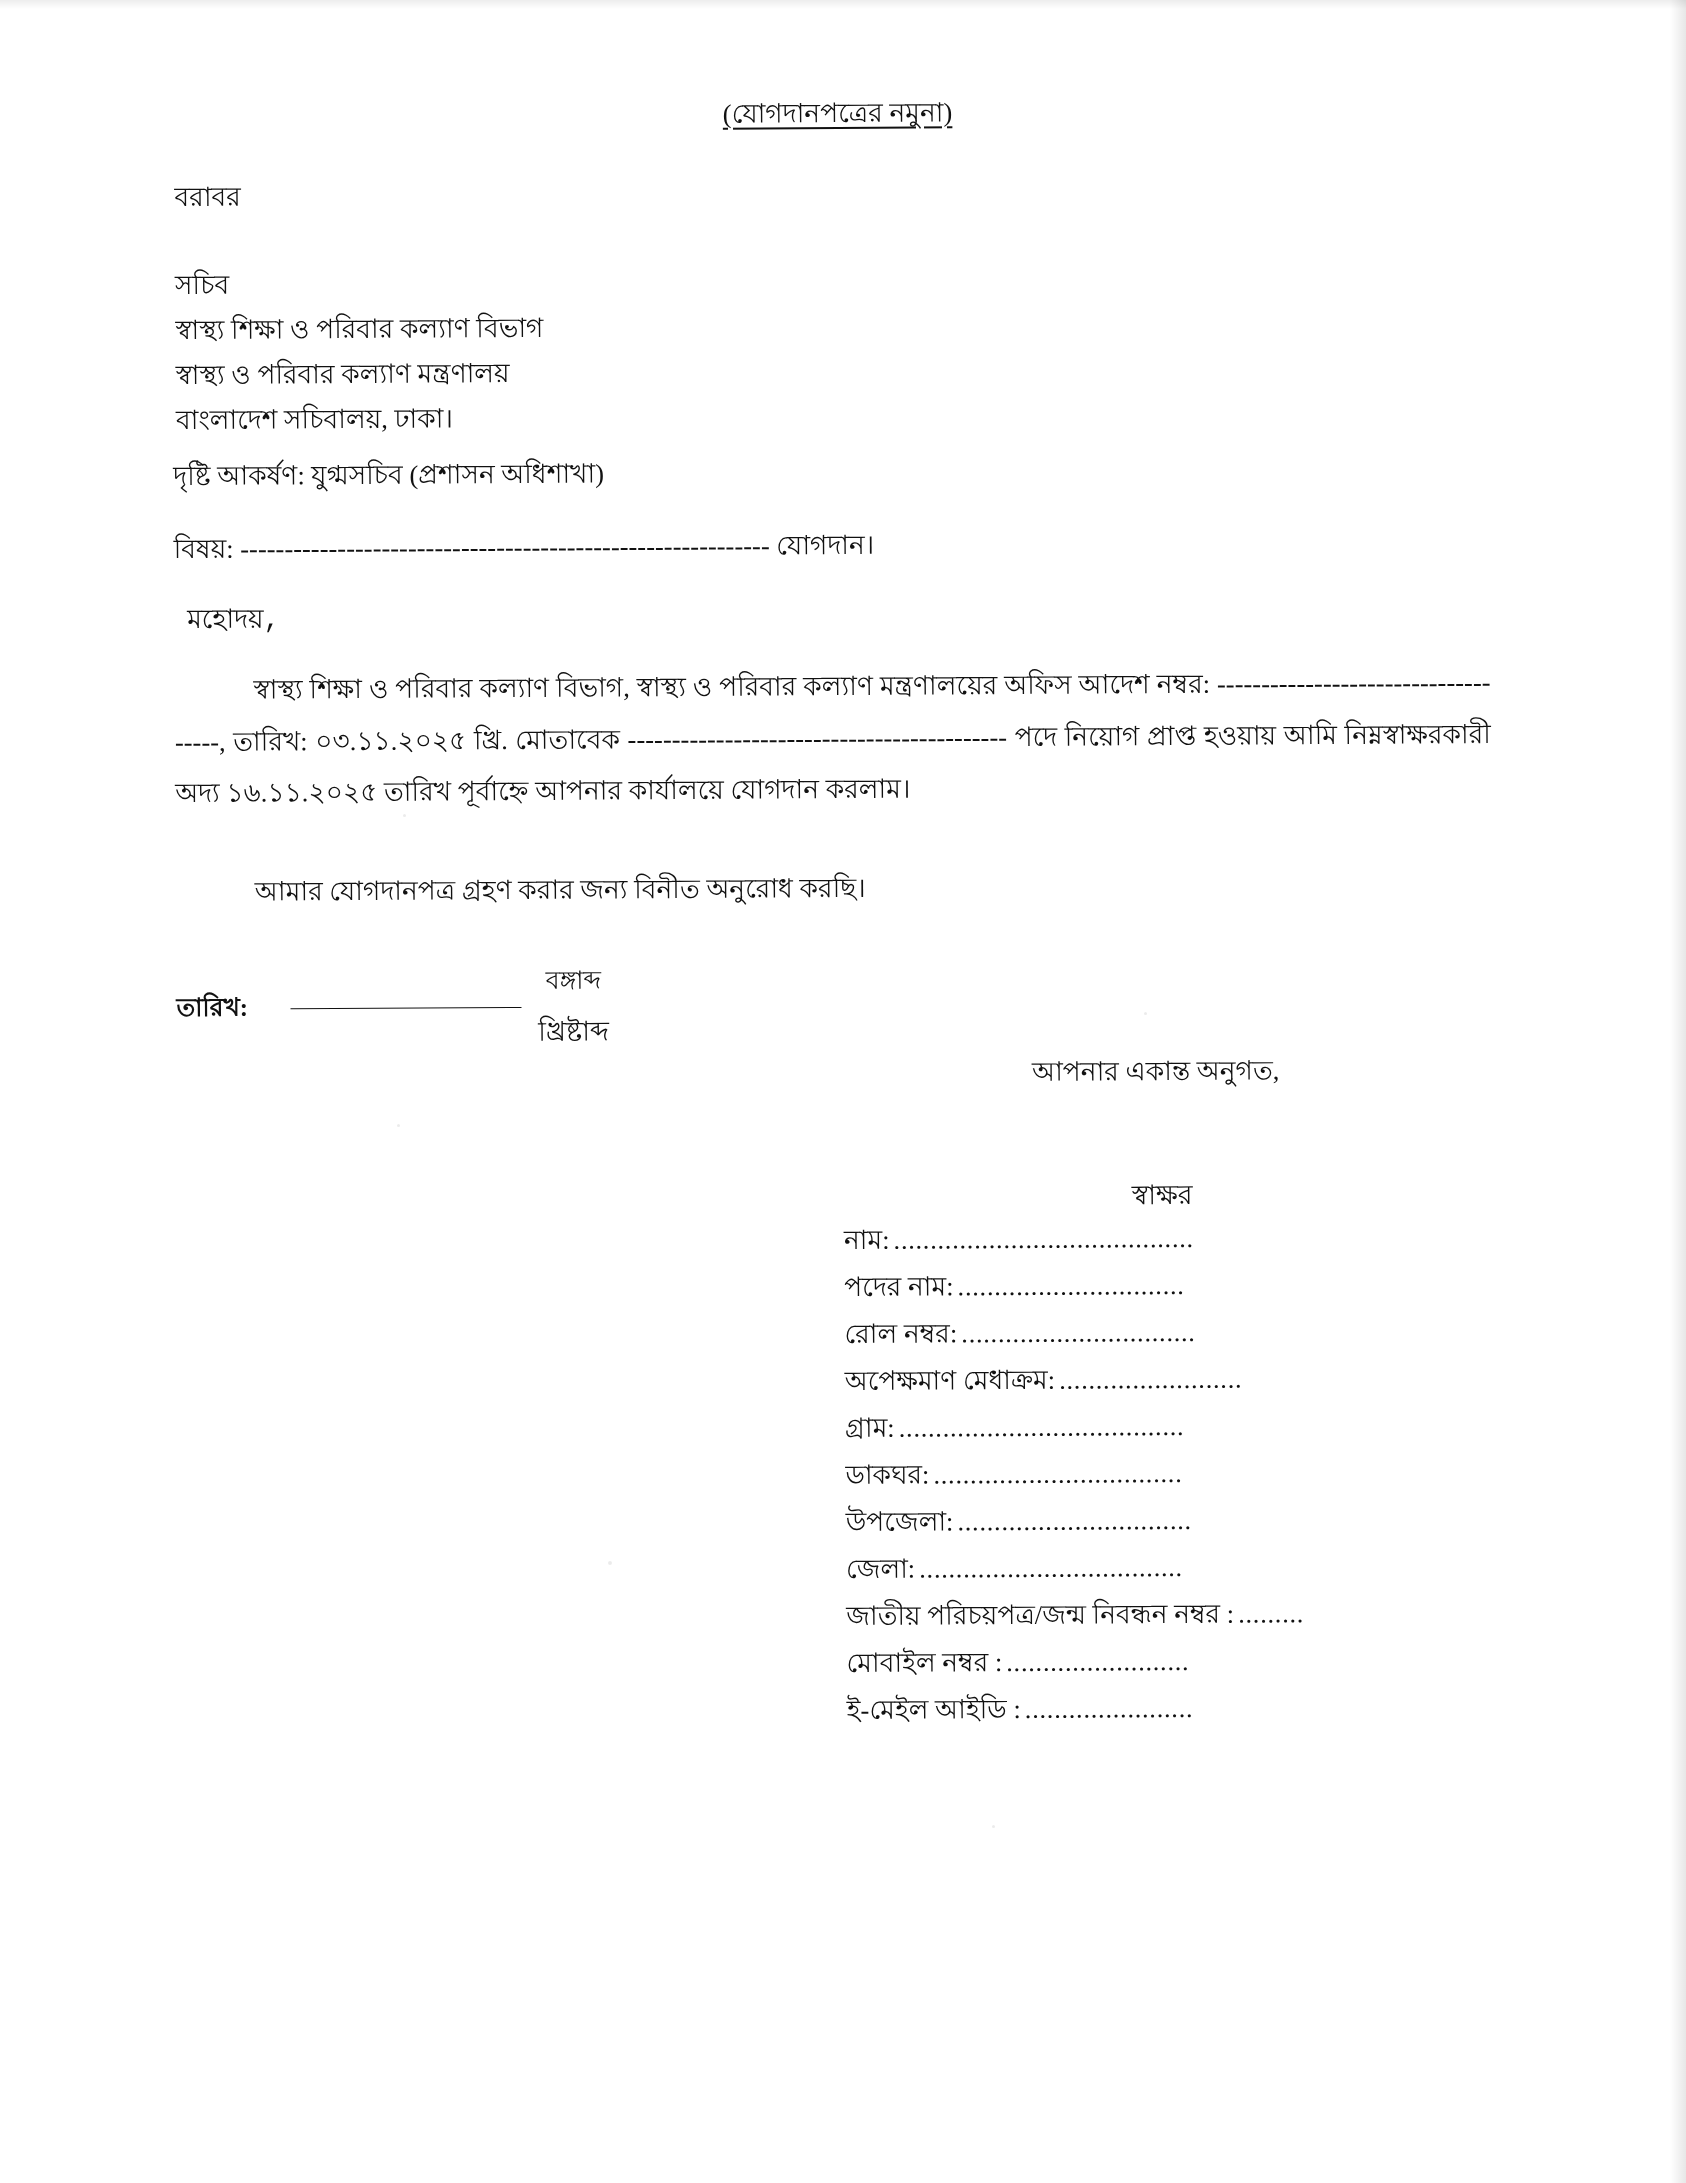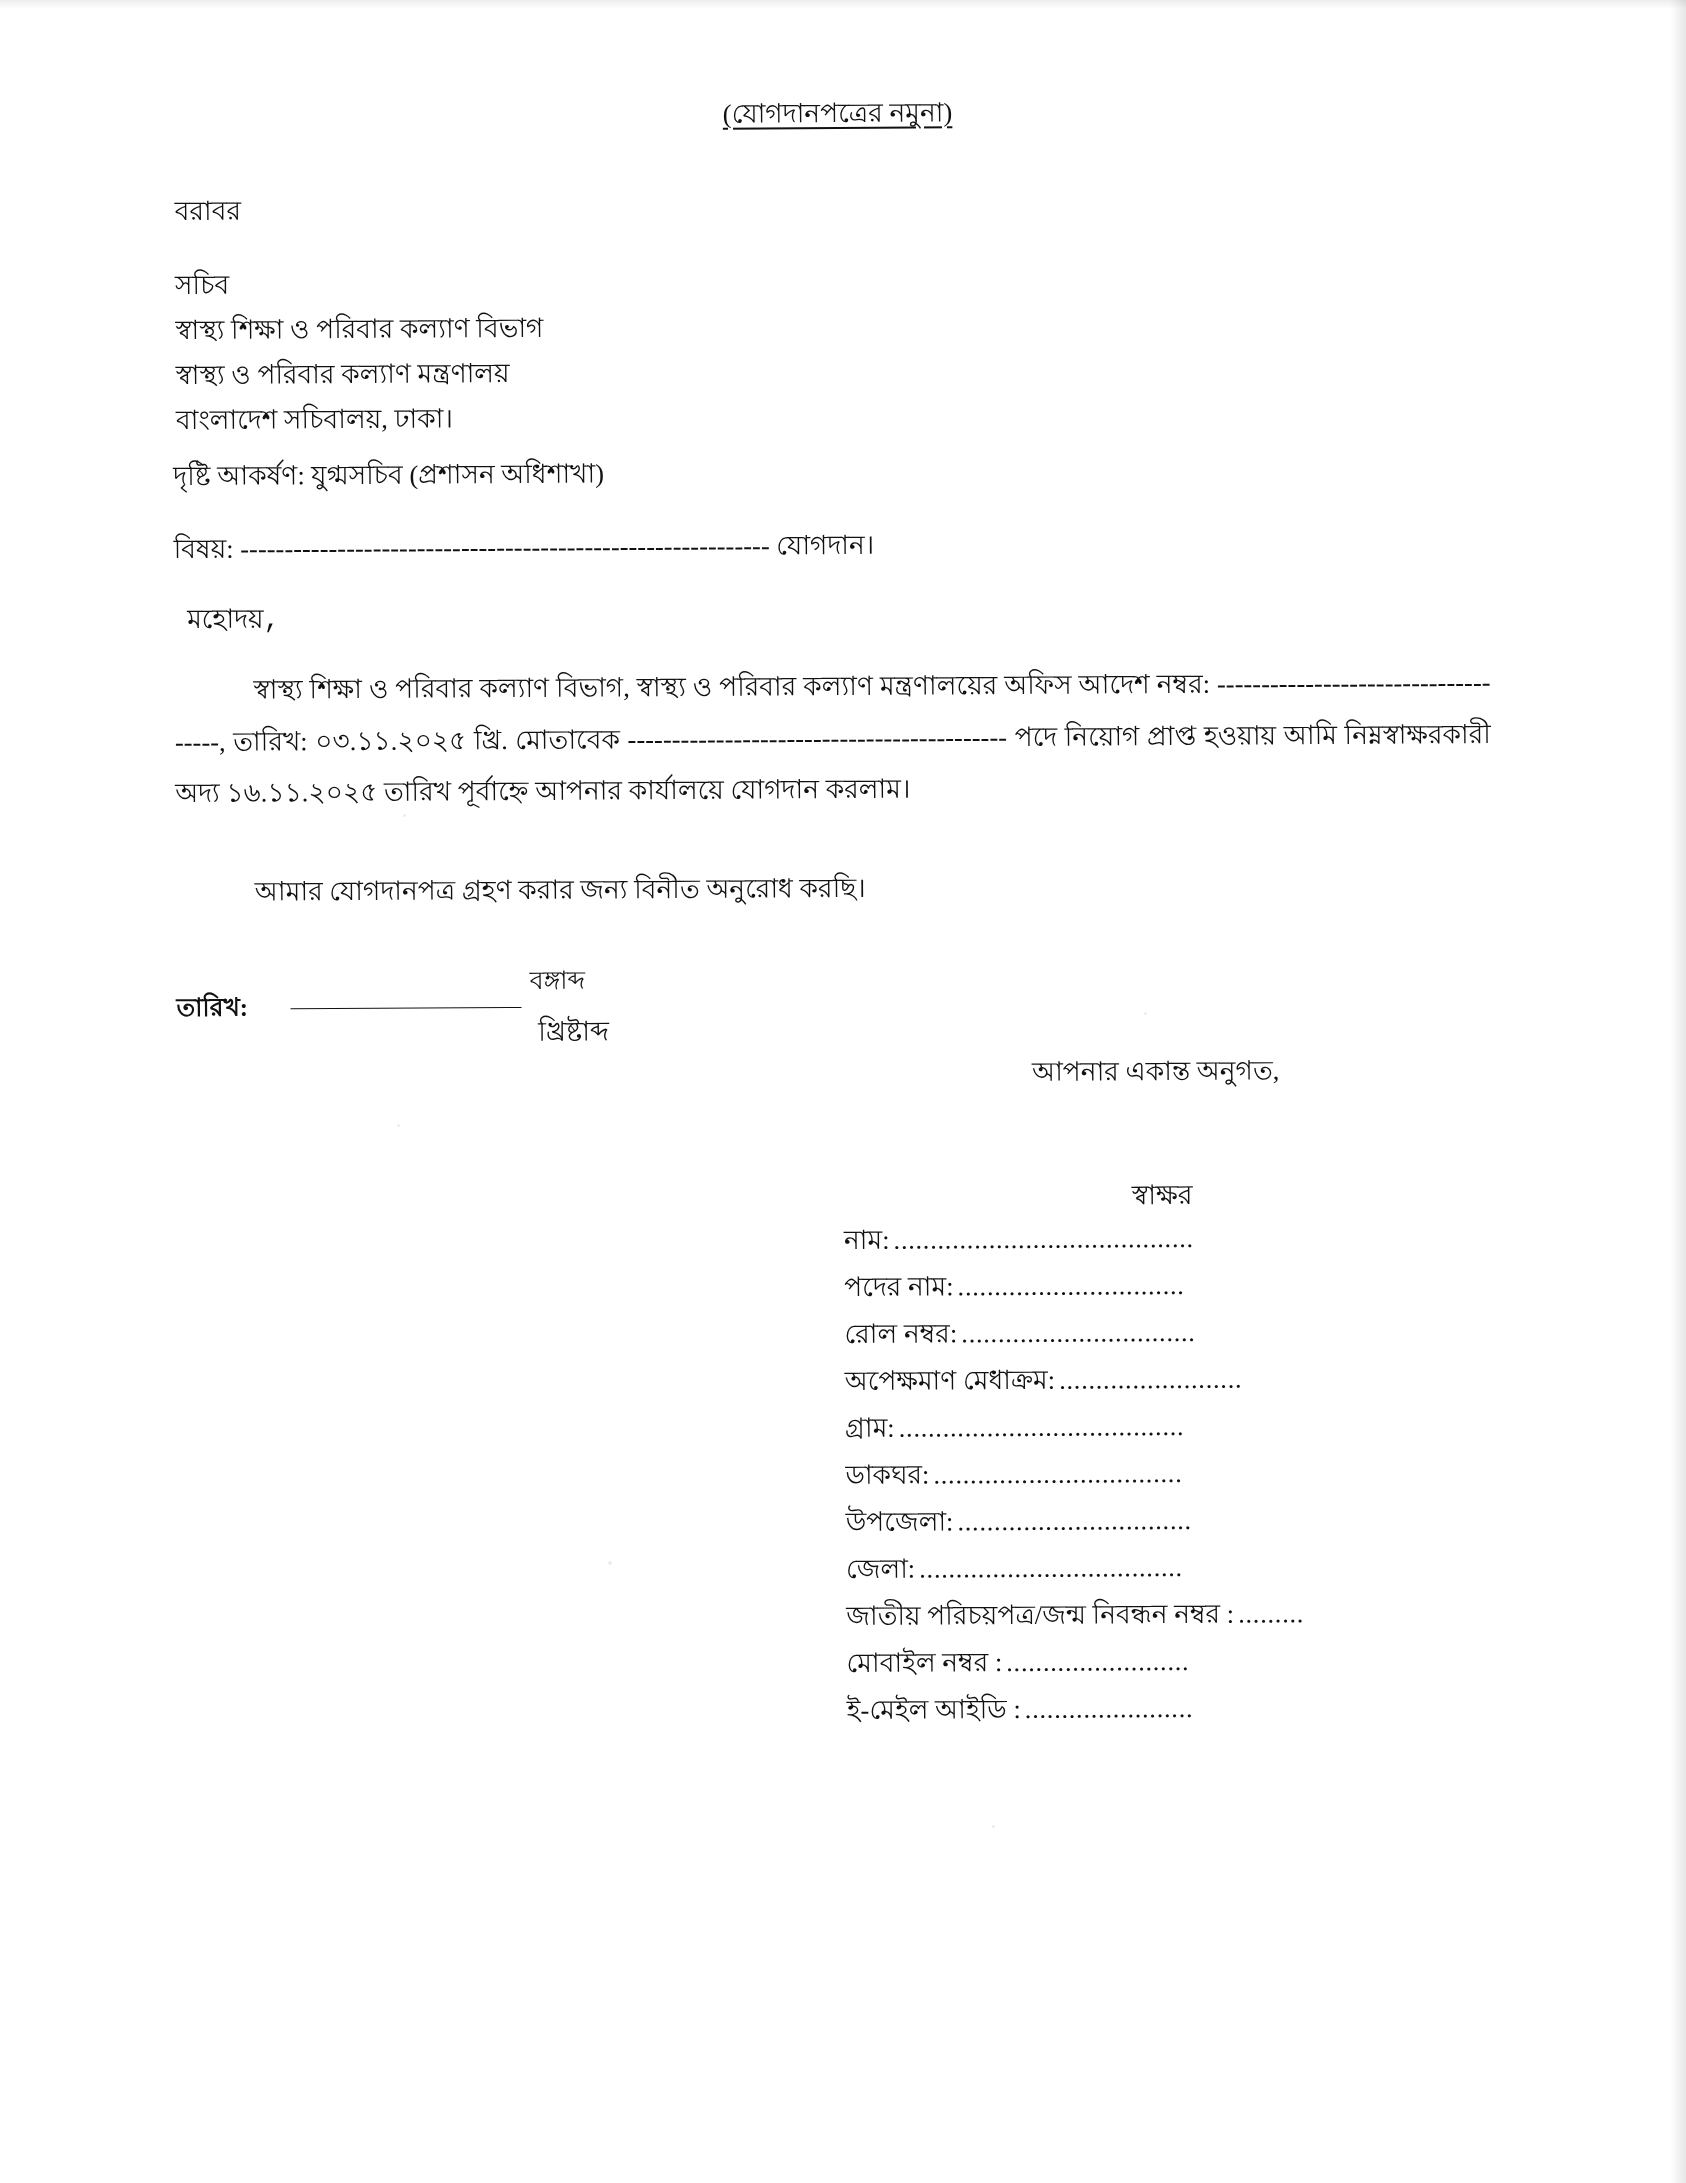--- a/index.html
+++ b/index.html
@@ -63,21 +63,21 @@
     text-underline-offset: 5.3px;
   }
 
   .block {
     position: absolute;
     font-size: 26.5px;
     line-height: 1.70;
     white-space: nowrap;
   }
 
-  .addr-baraabar { top: 185px; left: 180px; }
+  .addr-baraabar { top: 171px; left: 180px; }
   .addr-lines    { top: 259px; left: 180px; }
   .attn          { top: 450px; left: 177px; }
   .subject       { top: 523px; left: 177px; }
   .salutation    { top: 595px; left: 190px; font-family: Liberation Mono, monospace; }
 
   .body-para {
     position: absolute;
     top: 661px;
     left: 177px;
     width: 1316px;
@@ -115,21 +115,21 @@
     position: absolute;
     top: 46px;
     left: 114px;
     width: 231px;
     height: 1.3px;
     background: #111;
   }
   .year-bangla {
     position: absolute;
     top: 0px;
-    left: 381px;
+    left: 397px;
     transform: translateX(-50%);
     font-size: 25px;
   }
   .year-christian {
     position: absolute;
     top: 50px;
     left: 397px;
     transform: translateX(-50%);
     font-size: 27px;
   }

